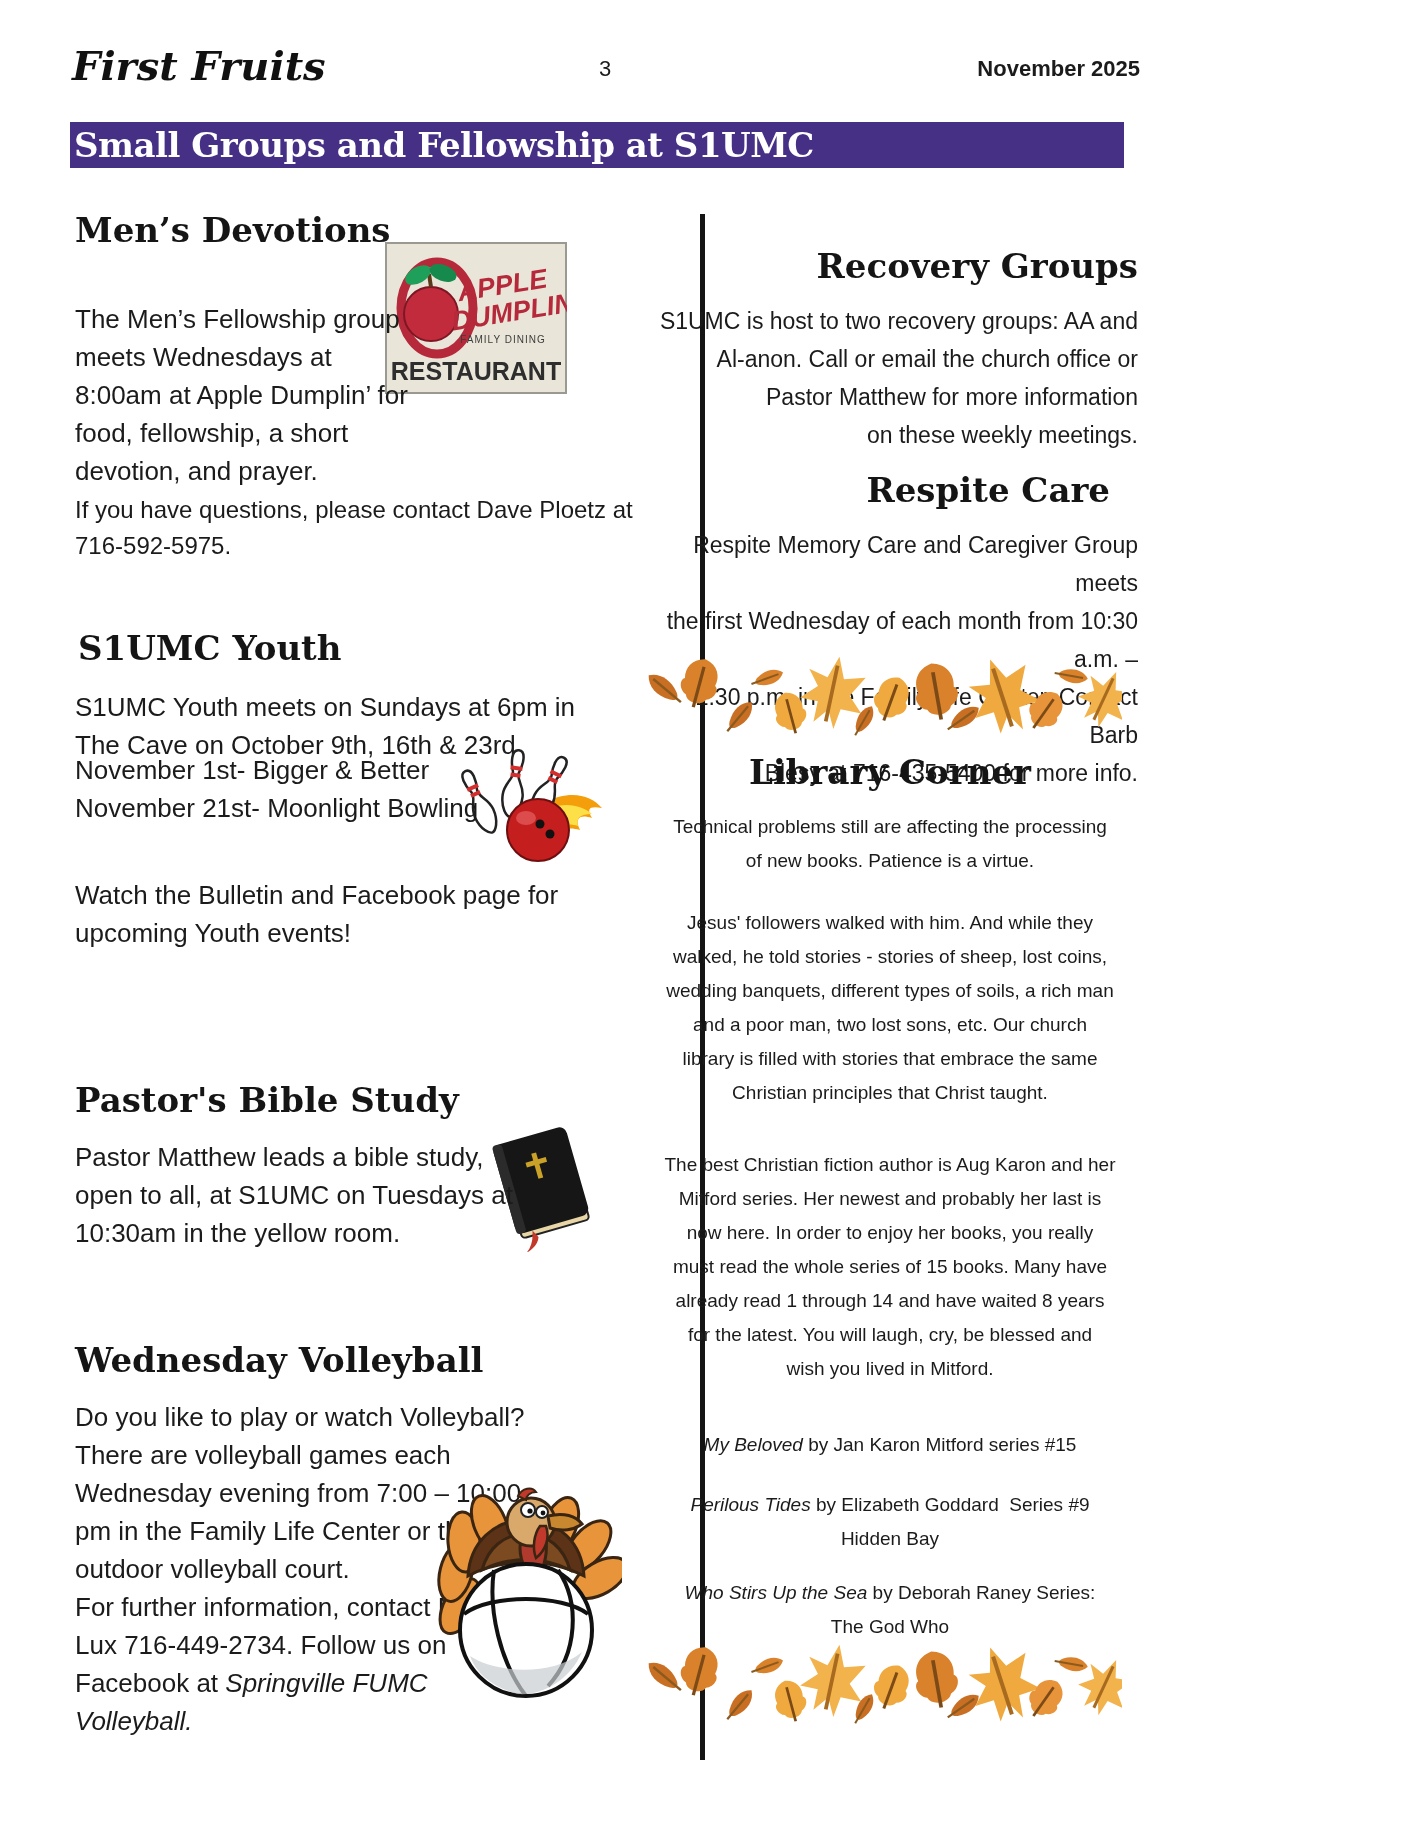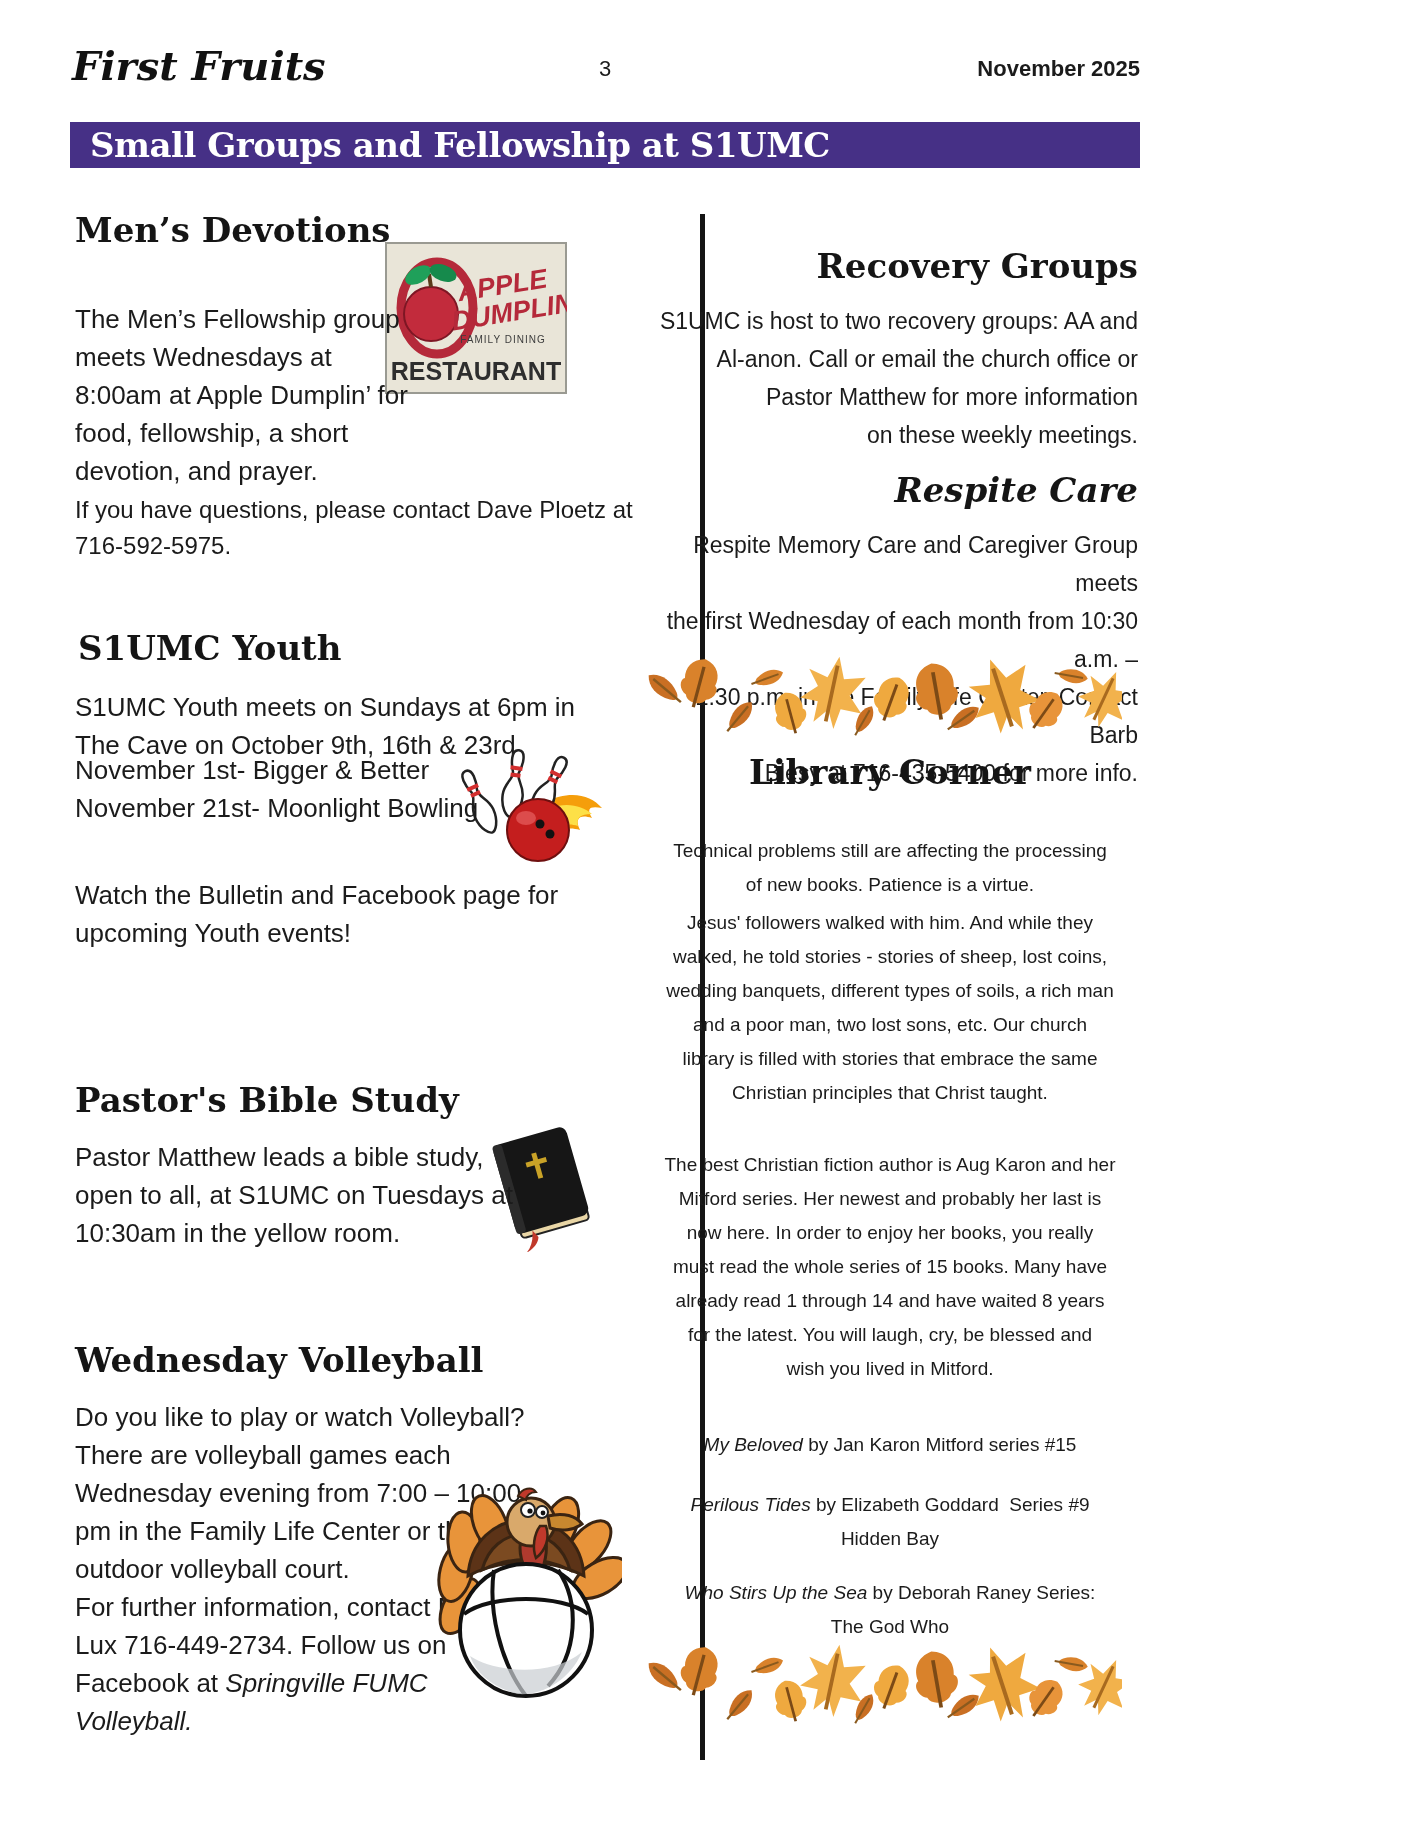--- a/index.html
+++ b/index.html
@@ -2,21 +2,21 @@
 <html><head>
 <meta charset="utf-8">
 <style>
   html,body{margin:0;padding:0;background:#ffffff;}
   .page{position:relative;width:1420px;height:1837px;background:#ffffff;overflow:hidden;
         font-family:"Liberation Sans",sans-serif;color:#1b1b1b;}
   .abs{position:absolute;}
   .slab{font-family:"DejaVu Serif",serif;font-weight:bold;color:#151515;}
   .script{font-family:"DejaVu Serif",serif;font-style:italic;font-weight:bold;font-size:40px;color:#111;}
   .banner{background:#463086;color:#ffffff;height:46px;line-height:46px;font-size:34px;
-          padding-left:20px;letter-spacing:-0.5px;}
+          padding-left:4px;letter-spacing:-0.5px;}
   .h2{font-size:34px;line-height:40px;}
   .body-l{font-size:26px;line-height:38px;}
   .body-l-sm{font-size:24px;line-height:36px;}
   .body-r{font-size:23px;line-height:38px;}
   .body-r-sm{font-size:19px;line-height:34px;}
   .lines-nowrap > div{white-space:nowrap;}
   .alignR{text-align:right;}
   .alignC{text-align:center;}
   .it{font-style:italic;}
   .pre{white-space:pre;}
@@ -186,21 +186,21 @@
   </div>
 
   <div class="abs slab h2 alignR" style="left:650px;top:246px;width:488px;">Recovery Groups</div>
   <div class="abs body-r alignR" style="left:650px;top:302px;width:488px;">
       <div>S1UMC is host to two recovery groups: AA and</div>
       <div>Al-anon. Call or email the church office or</div>
       <div>Pastor Matthew for more information</div>
       <div>on these weekly meetings.</div>
     </div>
 
-  <div class="abs slab h2 alignR" style="left:650px;top:470px;width:488px;font-style:italic;">Respite Care</div>
+  <div class="abs slab h2 alignR" style="left:622px;top:470px;width:488px;">Respite Care</div>
   <div class="abs body-r alignR" style="left:650px;top:526px;width:488px;">
       <div>Respite Memory Care and Caregiver Group meets</div>
       <div>the first Wednesday of each month from 10:30 a.m. –</div>
       <div>2:30 p.m. in the Family Life Center. Contact Barb</div>
       <div>Blesy at 716-435-5400 for more info.</div>
     </div>
 
   <div class="abs" style="left:648px;top:654px;width:474px;height:92px;">
     <svg width="474" height="92" viewBox="0 0 474 92">
       <defs>
@@ -228,21 +228,21 @@
       <use href="#leafC" transform="translate(288,36) rotate(-10) scale(1.5)" fill="#D9822B"></use>
       <use href="#leafA" transform="translate(316,64) rotate(55) scale(0.9)" fill="#C96F23"></use>
       <use href="#leafB" transform="translate(354,42) rotate(-18) scale(1.6)" fill="#EFA93F"></use>
       <use href="#leafC" transform="translate(398,56) rotate(35) scale(1.1)" fill="#E8943A"></use>
       <use href="#leafA" transform="translate(424,22) rotate(100) scale(0.8)" fill="#D9822B"></use>
       <use href="#leafB" transform="translate(456,44) rotate(25) scale(1.2)" fill="#F2B24C"></use>
     </svg>
   </div>
 
   <div class="abs slab h2 alignC" style="left:630px;top:752px;width:520px;">Library Corner</div>
-  <div class="abs body-r-sm alignC" style="left:630px;top:810px;width:520px;margin-top:24px;">
+  <div class="abs body-r-sm alignC" style="left:630px;top:810px;width:520px;">
       <div>Technical problems still are affecting the processing</div>
       <div>of new books. Patience is a virtue.</div>
     </div>
   <div class="abs body-r-sm alignC" style="left:630px;top:906px;width:520px;">
       <div>Jesus' followers walked with him. And while they</div>
       <div>walked, he told stories - stories of sheep, lost coins,</div>
       <div>wedding banquets, different types of soils, a rich man</div>
       <div>and a poor man, two lost sons, etc. Our church</div>
       <div>library is filled with stories that embrace the same</div>
       <div>Christian principles that Christ taught.</div>

